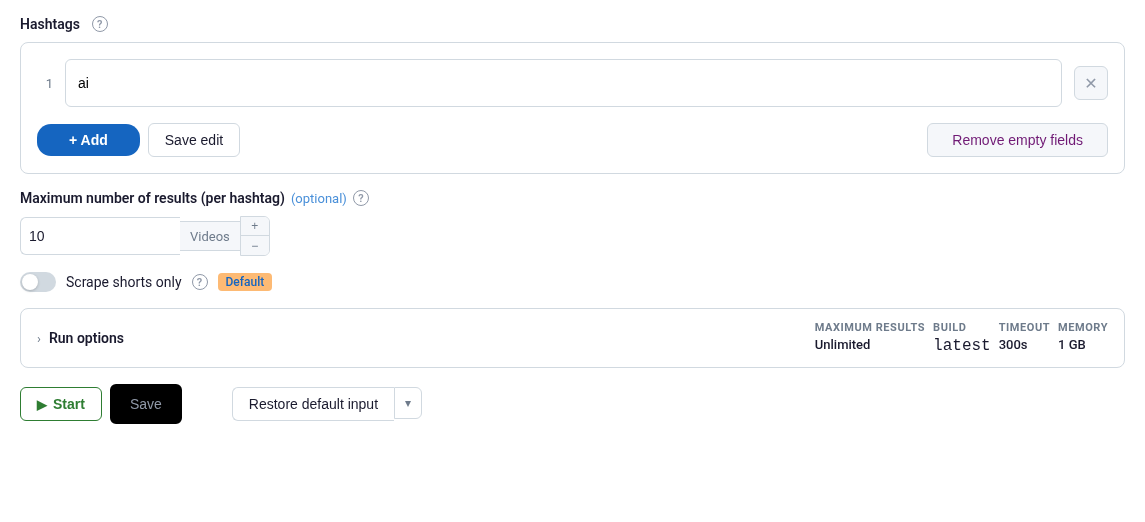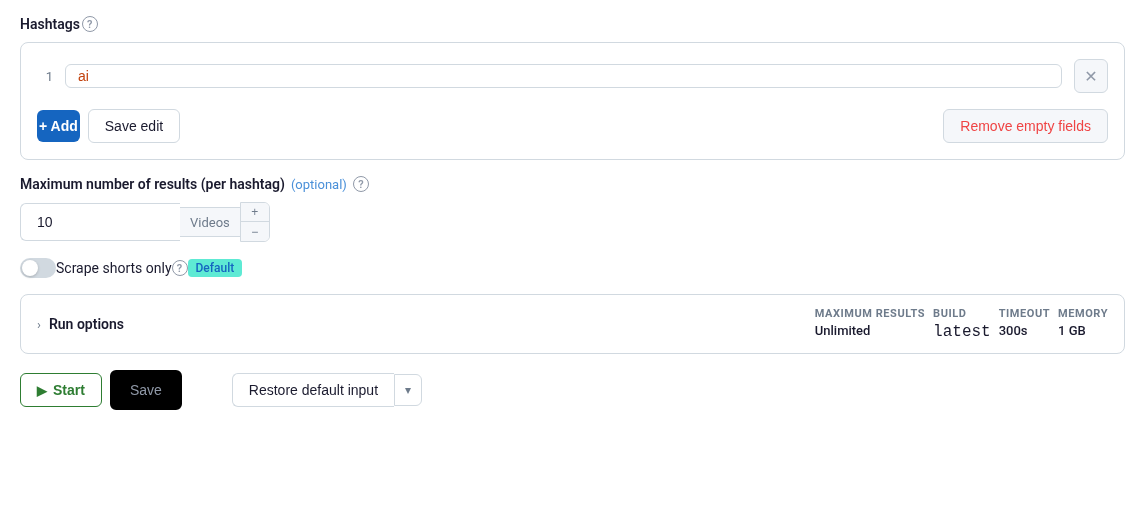--- a/index.html
+++ b/index.html
@@ -10,21 +10,21 @@
       font-size: 14px;
       padding: 16px 20px;
       width: 1145px;
       min-height: 522px;
     }
 
     
     .section-label {
       display: flex;
       align-items: center;
-      gap: 2px;
+      gap: 12px;
       font-weight: 600;
       font-size: 14px;
       margin-bottom: 10px;
       color: #1a1a2e;
     }
     .help-icon {
       width: 16px;
       height: 16px;
       border-radius: 50%;
       border: 1.5px solid #9099a8;
@@ -51,26 +51,26 @@
       margin-bottom: 16px;
     }
     .row-number {
       color: #6e7b8b;
       font-size: 13px;
       min-width: 16px;
       text-align: right;
     }
     .hashtag-input {
       flex: 1;
-      height: 24px;
+      height: 48px;
       border: 1px solid #d1d9e0;
       border-radius: 6px;
       padding: 0 12px;
       font-size: 14px;
-      color: #c2410c;
+      color: #000000;
       outline: none;
     }
     .remove-btn {
       width: 34px;
       height: 34px;
       border: 1px solid #d1d9e0;
       border-radius: 6px;
       background: #f5f7fa;
       cursor: pointer;
       display: flex;
@@ -82,45 +82,45 @@
 
     .hashtags-footer {
       display: flex;
       align-items: center;
       gap: 8px;
     }
     .add-btn {
       background: #1565c0;
       color: #fff;
       border: none;
-      border-radius: 6px;
-      padding: 8px 2px;
+      border-radius: 14px;
+      padding: 8px 32px;
       font-size: 14px;
       font-weight: 600;
       cursor: pointer;
       display: flex;
       align-items: center;
       gap: 6px;
     }
     .bulk-edit-btn {
       background: #fff;
       color: #1a1a2e;
       border: 1px solid #d1d9e0;
       border-radius: 6px;
       padding: 8px 16px;
       font-size: 14px;
       cursor: pointer;
     }
     .spacer { flex: 1; }
     .remove-empty-btn {
       background: #f5f7fa;
-      color: #ef4444;
-      border: 1px solid #d1d9e0;
-      border-radius: 6px;
-      padding: 8px 16px;
+      color: #701a75;
+      border: 1px solid #d1d9e0;
+      border-radius: 6px;
+      padding: 8px 24px;
       font-size: 14px;
       cursor: pointer;
     }
 
     
     .field-section {
       margin-bottom: 16px;
     }
     .field-label {
       display: flex;
@@ -140,21 +140,21 @@
     .number-input-row {
       display: flex;
       align-items: center;
       gap: 0;
     }
     .number-input {
       width: 160px;
       height: 38px;
       border: 1px solid #d1d9e0;
       border-radius: 6px 0 0 6px;
-      padding: 0 16px;
+      padding: 0 8px;
       font-size: 14px;
       color: #1a1a2e;
       outline: none;
       border-right: none;
     }
     .unit-label {
       height: 30px;
       background: #f5f7fa;
       border: 1px solid #d1d9e0;
       border-left: none;
@@ -186,20 +186,21 @@
       line-height: 1;
     }
     .stepper-btn:first-child {
       border-bottom: 1px solid #d1d9e0;
     }
 
     
     .toggle-row {
       display: flex;
       align-items: center;
+      gap: 10px;
       margin-bottom: 16px;
     }
     .toggle {
       width: 36px;
       height: 20px;
       background: #d1d9e0;
       border-radius: 10px;
       position: relative;
       cursor: pointer;
     }
@@ -211,21 +212,21 @@
       position: absolute;
       top: 2px;
       left: 2px;
       box-shadow: 0 1px 3px rgba(0,0,0,0.2);
     }
     .toggle-label {
       font-size: 14px;
       color: #1a1a2e;
     }
     .default-badge {
-      background: #5eead4;
+      background: #fdba74;
       color: #1565c0;
       font-size: 12px;
       font-weight: 500;
       padding: 2px 8px;
       border-radius: 4px;
       text-align: center;
     }
 
     
     .run-options-row {
@@ -306,21 +307,21 @@
       background: #000000;
       color: #9099a8;
       border: 4px solid #000000;
       border-radius: 6px;
       padding: 8px 16px;
       font-size: 14px;
       cursor: default;
     }
     .restore-btn-group {
       display: flex;
-      align-items: center;
+      align-items: flex-start;
       padding-left: 42px;
     }
     .restore-btn {
       background: #fff;
       color: #1a1a2e;
       border: 1px solid #d1d9e0;
       border-radius: 6px 0 0 6px;
       padding: 8px 16px;
       font-size: 14px;
       cursor: pointer;

